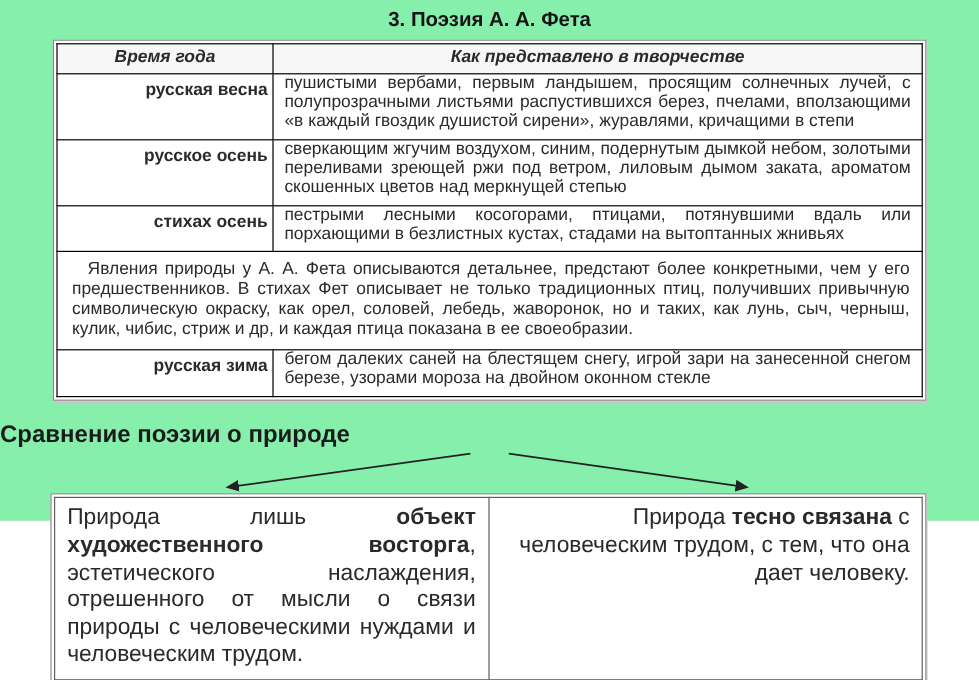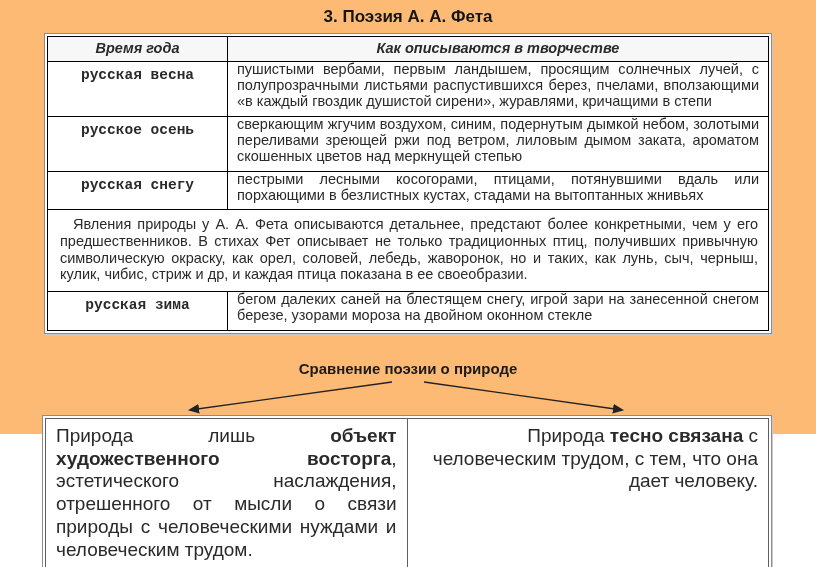--- a/index.html
+++ b/index.html
@@ -3,21 +3,21 @@
 <meta charset="utf-8">
 <style>
   * { margin: 0; padding: 0; box-sizing: border-box; }
   html, body { background: #ffffff; }
   body {
     width: 816px; height: 567px;
     font-family: "Liberation Sans", sans-serif;
     color: #222;
     overflow: hidden;
   }
-  .page { position: relative; width: 816px; height: 434px; background: #fdba74; }
+  .page { position: relative; width: 816px; height: 434px; background: #86efac; }
 
   .title {
     text-align: center;
     font-size: 17px;
     font-weight: bold;
     color: #151515;
     padding-top: 7px;
   }
   .subtitle {
     text-align: center;
@@ -49,40 +49,38 @@
   table.nature-table th {
     font-style: italic;
     font-weight: bold;
     text-align: center;
     padding: 4px 4px;
     background: #f7f7f7;
   }
   th.col-season, td.season { width: 180px; }
   td.season {
     font-weight: bold;
-    text-align: center;
+    text-align: right;
     padding: 6px 4px;
-    font-family: Liberation Mono, monospace;
   }
   td.desc {
     text-align: justify;
     padding: 0 9px 6px 9px;
   }
   td.summary-cell {
     text-align: justify;
     padding: 6px 10px 8px 12px;
     text-indent: 13px;
     line-height: 1.15;
   }
 
   .comparison-heading {
-    margin-top: 26px;
-    text-align: center;
+    margin-top: 16px;
     font-weight: bold;
-    font-size: 15px;
+    font-size: 20px;
     line-height: 1.25;
     color: #1b1b1b;
   }
 
   .arrows-wrap { width: 730px; margin-left: 42px; height: 36px; }
 
   .compare-frame {
     width: 730px;
     margin-left: 42px;
     border: 1px solid #8c8c8c;
@@ -118,34 +116,34 @@
 
 <div class="page">
 
   <div class="title">3. Поэзия А. А. Фета</div>
 
   <div class="table-frame">
     <table class="nature-table">
       <thead>
         <tr>
           <th class="col-season">Время года</th>
-          <th>Как описываются в творчестве</th>
+          <th>Как представлено в творчестве</th>
         </tr>
       </thead>
       <tbody>
         <tr>
           <td class="season">русская весна</td>
           <td class="desc">пушистыми вербами, первым ландышем, просящим солнечных лучей, с полупрозрачными листьями распустившихся берез, пчелами, вползающими «в каждый гвоздик душистой сирени», журавлями, кричащими в степи</td>
         </tr>
         <tr>
           <td class="season">русское осень</td>
           <td class="desc">сверкающим жгучим воздухом, синим, подернутым дымкой небом, золотыми переливами зреющей ржи под ветром, лиловым дымом заката, ароматом скошенных цветов над меркнущей степью</td>
         </tr>
         <tr>
-          <td class="season">русская снегу</td>
+          <td class="season">стихах осень</td>
           <td class="desc">пестрыми лесными косогорами, птицами, потянувшими вдаль или порхающими в безлистных кустах, стадами на вытоптанных жнивьях</td>
         </tr>
         <tr>
           <td class="summary-cell" colspan="2">Явления природы у А. А. Фета описываются детальнее, предстают более конкретными, чем у его предшественников. В стихах Фет описывает не только традиционных птиц, получивших привычную символическую окраску, как орел, соловей, лебедь, жаворонок, но и таких, как лунь, сыч, черныш, кулик, чибис, стриж и др, и каждая птица показана в ее своеобразии.</td>
         </tr>
         <tr>
           <td class="season">русская зима</td>
           <td class="desc">бегом далеких саней на блестящем снегу, игрой зари на занесенной снегом березе, узорами мороза на двойном оконном стекле</td>
         </tr>
       </tbody>

